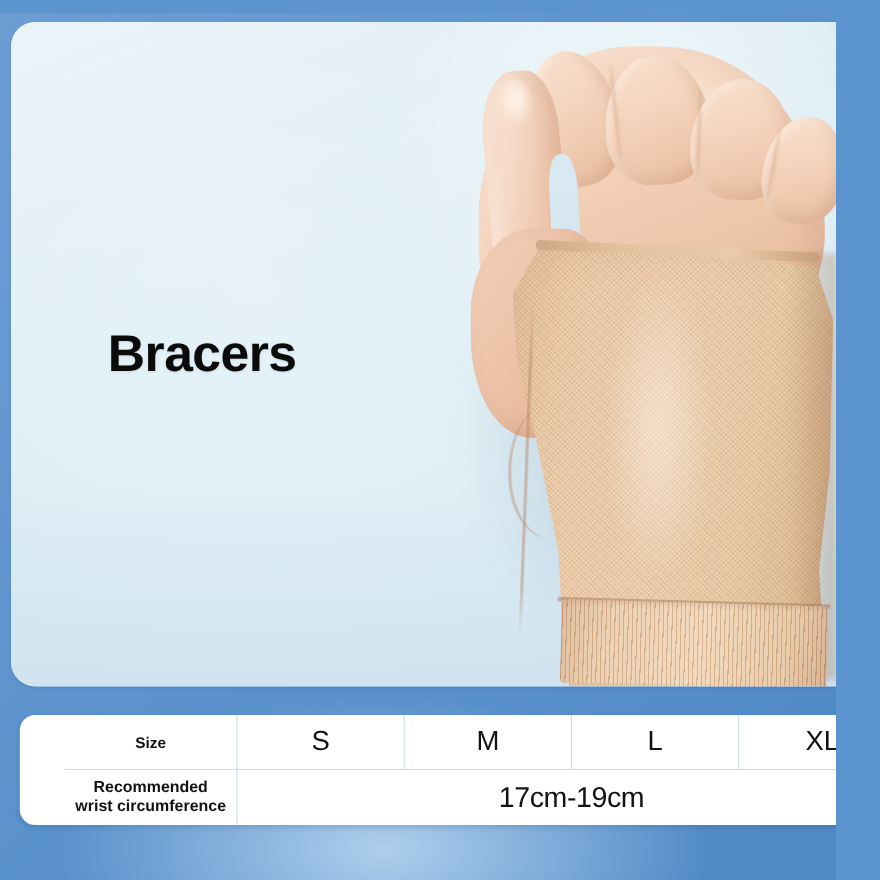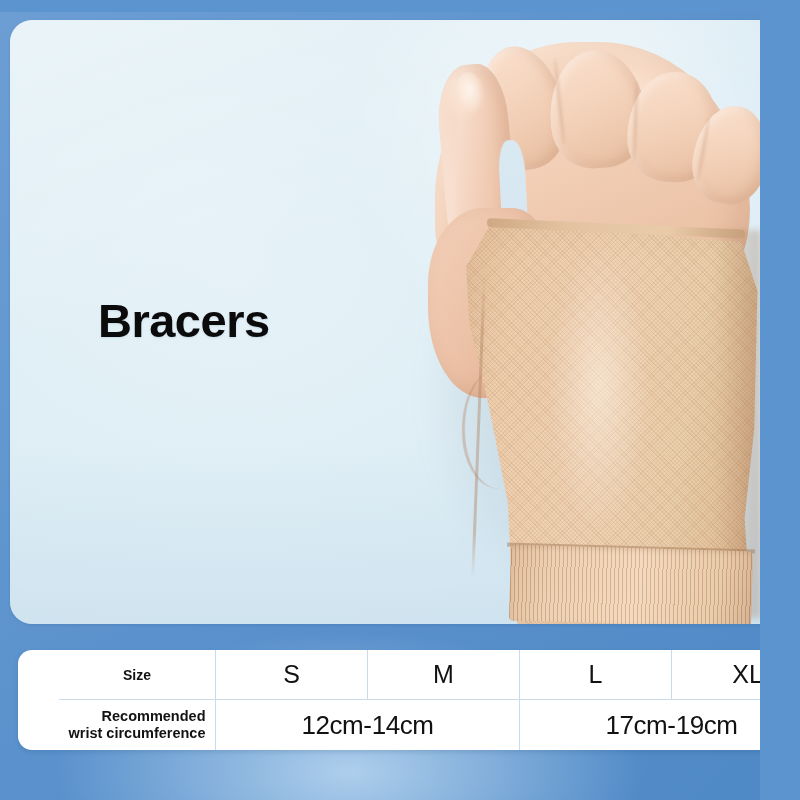--- a/index.html
+++ b/index.html
@@ -223,21 +223,21 @@
     display:flex;align-items:center;justify-content:center;
     text-align:center;color:#121212;box-sizing:border-box;
     border-right:1px solid #c9dcec;
   }
   .cell:last-child{border-right:none;text-align:right;}
   .c-label{flex:0 0 157px;}
   .c-val{flex:1 1 0;}
 
   .hdr-label{font-size:14px;font-weight:bold;}
   .hdr-size{font-size:25px;font-weight:400;}
-  .row-label{font-size:14.5px;font-weight:bold;line-height:1.18;text-align:right;}
+  .row-label{font-size:14.5px;font-weight:bold;line-height:1.18;}
   .row-val{font-size:26px;font-weight:400;letter-spacing:-.4px;}
 </style>
 </head>
 <body>
 
 <div id="canvas">
 
   <div class="photo-panel">
 
     <div class="panel-glow"></div>
@@ -291,19 +291,18 @@
       <div class="cell c-val hdr-size">XL</div>
     </div>
 
     <div class="trow r2">
       <div class="cell c-label row-label">
         <div>
           <div>Recommended</div>
           <div>wrist circumference</div>
         </div>
       </div>
-      <div class="cell c-val row-val">12cm-14cm</div>
       <div class="cell c-val row-val">17cm-19cm</div>
     </div>
 
   </div>
 
 </div>
 
 </body></html>

